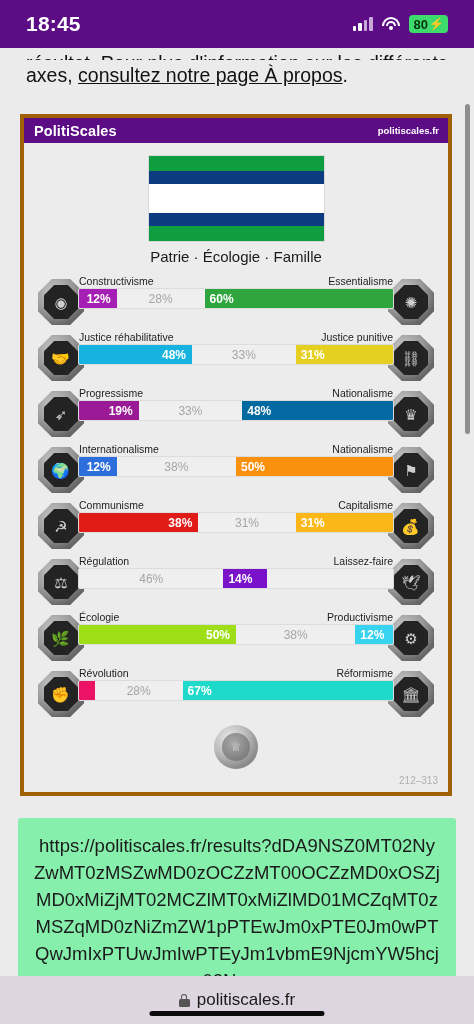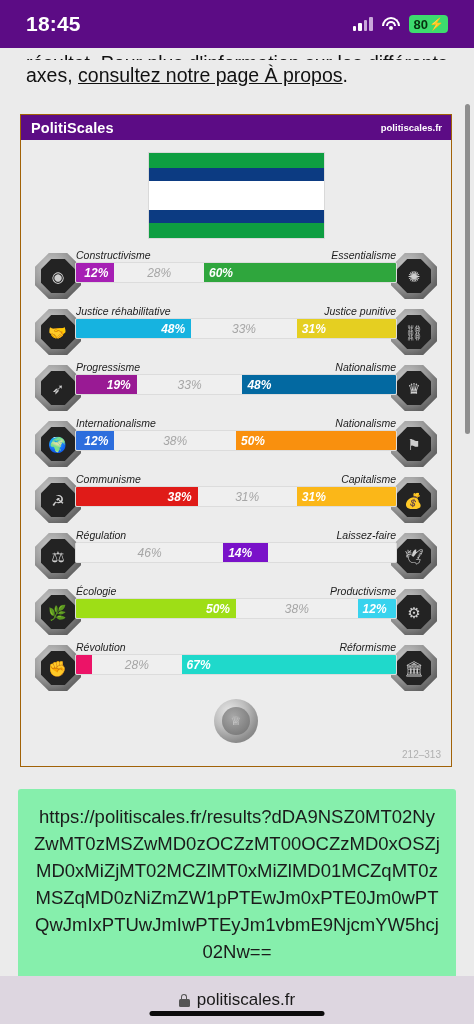--- a/index.html
+++ b/index.html
@@ -40,21 +40,21 @@
     background: #ebebeb; overflow: hidden; }
   .intro {
     padding: 0 26px; color: #111; font-size: 19.5px; line-height: 30px;
   }
   .intro .clipped { height: 12px; overflow: hidden; display: block; }
   .intro a { color: #111; }
 
   
   .card {
     margin: 24px 22px 0 20px; background: #ececec;
-    border: 1px solid #a16207; position: relative;
+    border: 4px solid #a16207; position: relative;
   }
   .card-header {
     background: #5c0c85; height: 25px; display: flex; align-items: center;
     justify-content: space-between; padding: 0 9px 0 10px;
   }
   .card-title { color: #fff; font-size: 14.5px; font-weight: bold; letter-spacing: .1px; }
   .card-url { color: #fff; font-size: 9.5px; font-weight: bold; }
 
   .flag-wrap { padding: 12px 0 0; display: flex; flex-direction: column; align-items: center; }
   .flag { width: 177px; height: 87px; border: 1px solid #d9d9d9; overflow: hidden; }
@@ -76,21 +76,21 @@
   }
   .axis-icon .inner {
     width: 34px; height: 34px; background: #232323;
     clip-path: polygon(30% 0,70% 0,100% 30%,100% 70%,70% 100%,30% 100%,0 70%,0 30%);
     display: flex; align-items: center; justify-content: center;
     color: #cfcfcf; font-size: 15px; line-height: 1;
   }
   .axis-icon.left { left: 14px; }
   .axis-icon.right { right: 14px; }
 
-  .axis-body { position: absolute; left: 54px; right: 54px; top: 4px; font-style: italic; }
+  .axis-body { position: absolute; left: 54px; right: 54px; top: 4px; }
   .axis-labels { display: flex; justify-content: space-between; font-size: 10.5px; color: #1d1d1d; padding: 0 1px 1px; }
   .bar { display: flex; height: 21px; background: #efefef; border: 1px solid #dcdcdc;
     border-radius: 2px; overflow: hidden; }
   .seg { display: flex; align-items: center; font-size: 12px; font-weight: bold; overflow: hidden; white-space: nowrap; }
   .seg.left-seg { justify-content: flex-end; padding-right: 6px; color: #fff; }
   .seg.mid-seg { justify-content: center; color: #a6a6a6; background: #efefef; font-weight: normal; }
   .seg.right-seg { justify-content: flex-start; padding-left: 5px; color: #fff; }
 
   .medal-wrap { display: flex; justify-content: center; padding: 2px 0 6px; }
   .medal {
@@ -169,20 +169,21 @@
       </div>
 
       <div class="flag-wrap">
         <div class="flag">
           <div class="s1"></div>
             <div class="s2"></div>
             <div class="s3"></div>
             <div class="s4"></div>
             <div class="s5"></div>
         </div>
+        <div class="flag-caption">Patrie · Écologie · Famille</div>
       </div>
 
       <div class="axes" id="axes-container">
           <div class="axis">
             <div class="axis-icon left">
               <div class="inner">◉</div>
             </div>
             <div class="axis-icon right">
               <div class="inner">✺</div>
             </div>

